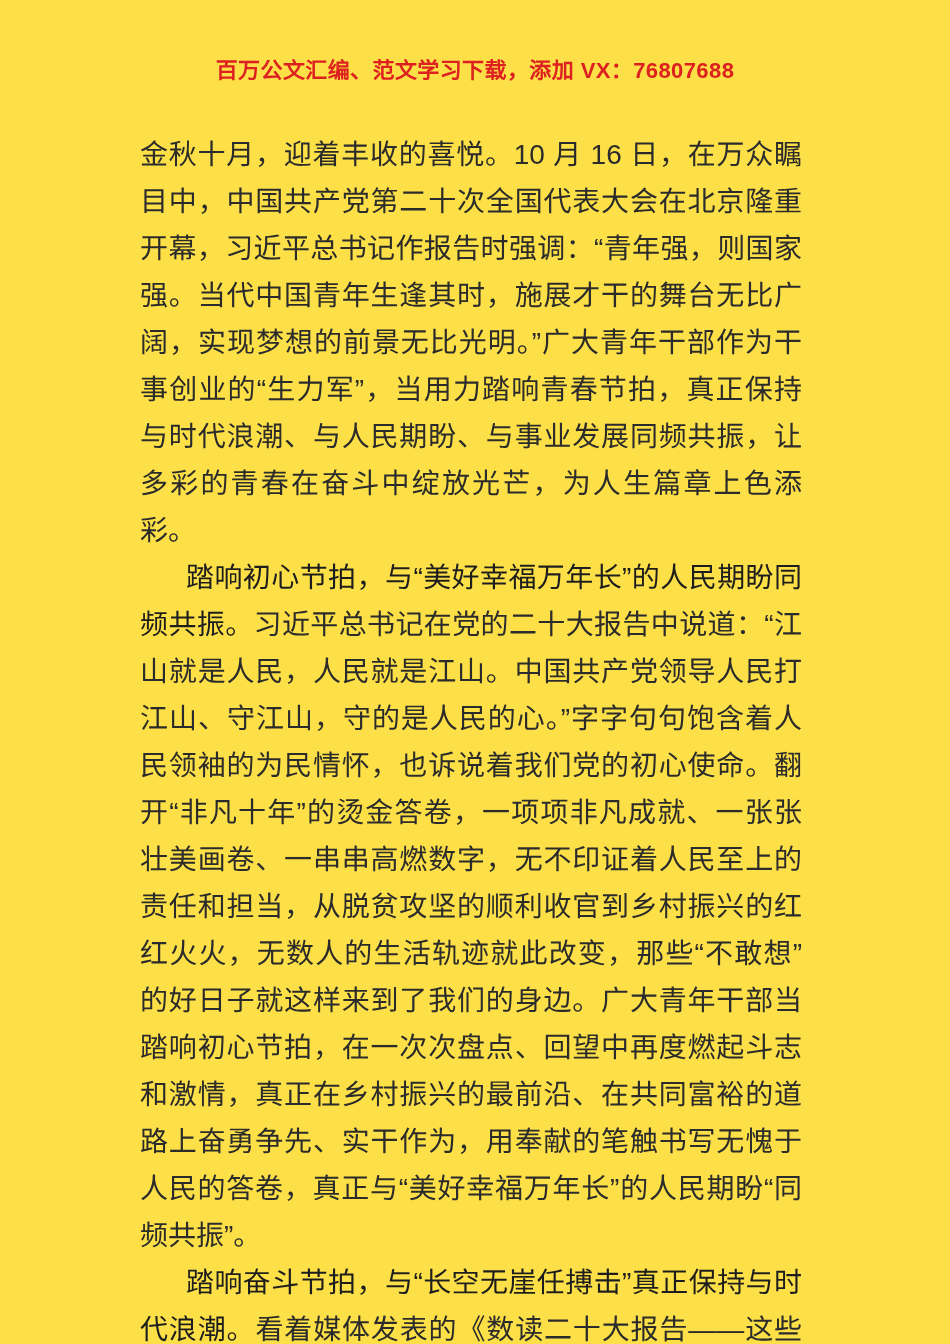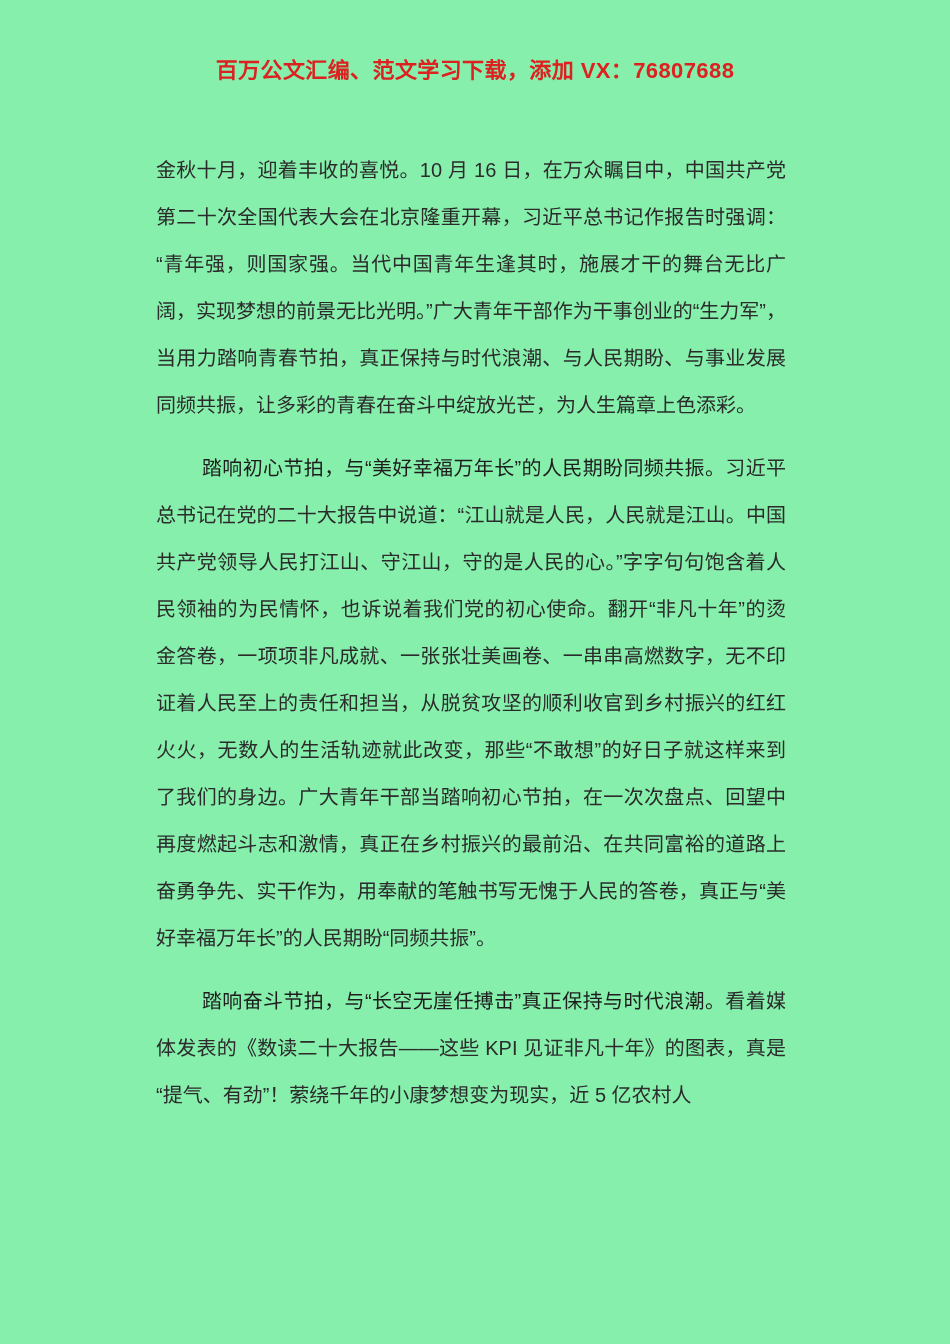--- a/index.html
+++ b/index.html
@@ -9,21 +9,21 @@
     background: #ffffff;
   }
   body {
     font-family: "Liberation Sans", "DejaVu Sans", sans-serif;
     -webkit-font-smoothing: antialiased;
   }
   #page {
     position: relative;
     width: 950px;
     height: 1344px;
-    background: #86efac;
+    background: #fde047;
     overflow: hidden;
     box-sizing: border-box;
   }
   
   .promo-header {
     position: absolute;
     top: 58px;
     left: 0;
     width: 950px;
     text-align: center;
@@ -40,25 +40,25 @@
     top: 131px;
     left: 140px;
     width: 662px;
     font-size: 22.5px;
     line-height: 47px;
     color: #2b2b2b;
     text-align: justify;
     text-justify: inter-ideograph;
   }
   .para {
-    margin: 16px;
+    margin: 0;
     text-align: justify;
     text-justify: inter-ideograph;
     text-indent: 0;
-    font-size: 20px;
+    font-size: 28px;
     line-height: 47px;
     color: #2b2b2b;
     word-break: break-all;
   }
   .para.indented {
     text-indent: 46px;
   }
   .lead {
     font-weight: normal;
     color: #1d1d1d;

